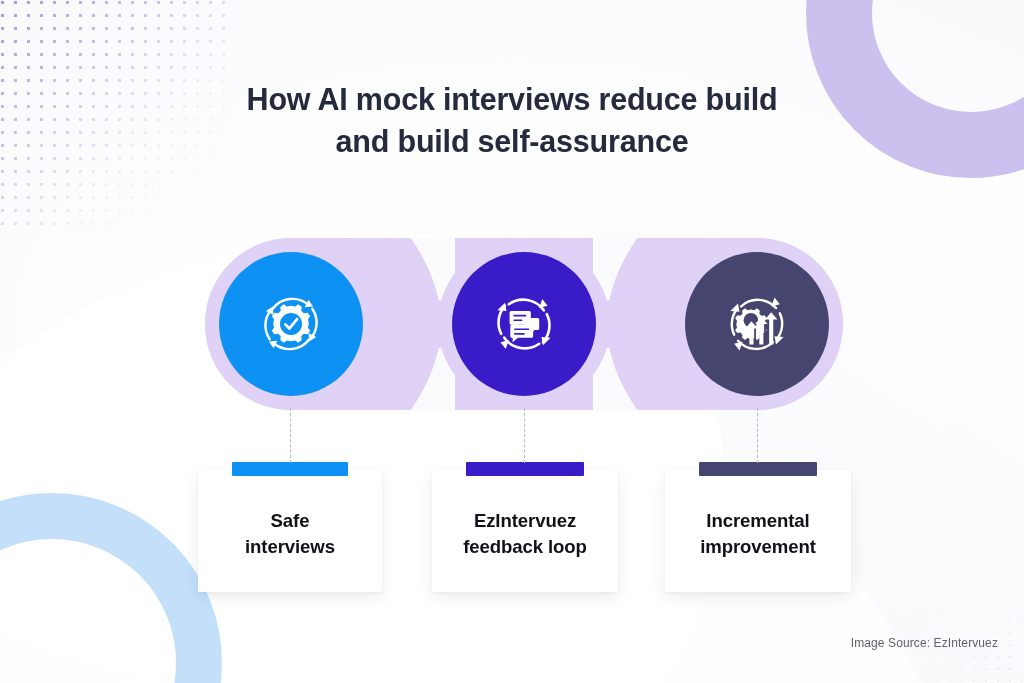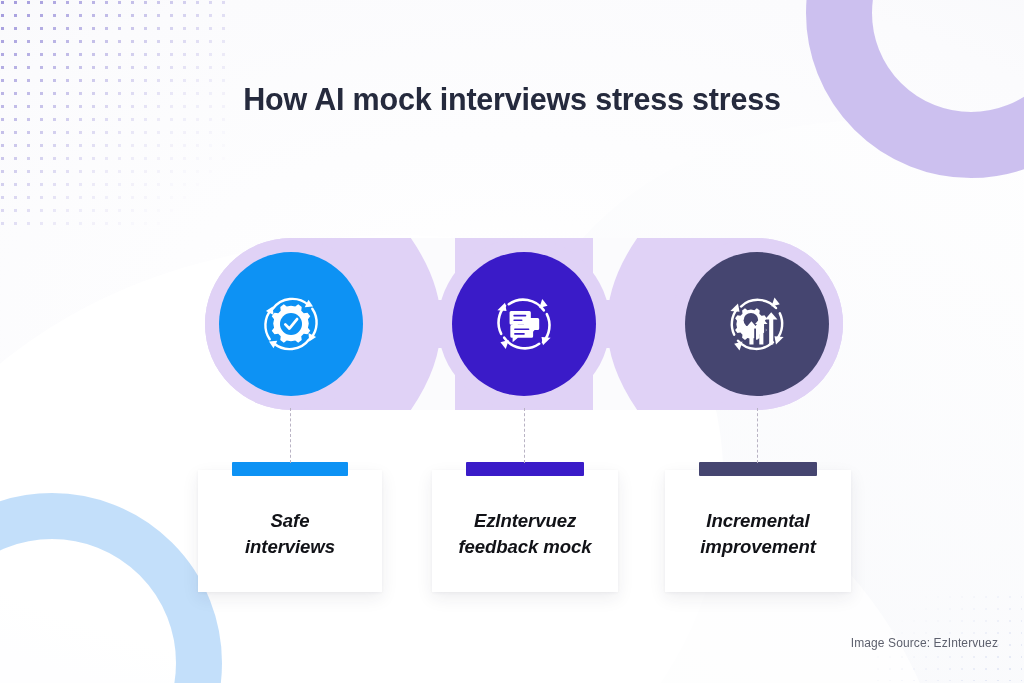--- a/index.html
+++ b/index.html
@@ -217,21 +217,20 @@
   }
 
   .card-text {
     color: #111217;
     font-size: 18.6px;
     font-weight: 700;
     line-height: 1.42;
     text-align: center;
     padding: 6px 10px 0;
     letter-spacing: -0.1px;
-    font-style: italic;
   }
   .card-text .line { display: block; }
 
   
 
   .attribution {
     position: absolute;
     right: 26px;
     bottom: 33px;
     color: #5e616e;
@@ -248,21 +247,22 @@
     <div class="swoosh-b"></div>
     <div class="swoosh-a"></div>
     <div class="swoosh-c"></div>
     <div class="dot-grid"></div>
     <div class="ring-purple"></div>
     <div class="ring-blue"></div>
     <div class="dot-grid-br"></div>
   </div>
 
   <h1 class="title">
-    <span class="line">How AI mock interviews stress stress</span>
+    <span class="line">How AI mock interviews reduce build</span>
+    <span class="line">and build self-assurance</span>
   </h1>
 
   <div class="chain">
 
     <svg class="chain-blob" viewBox="0 0 638 172" preserveAspectRatio="none">
       <path d="M86,0 H552 A86,86 0 0 1 552,172 H86 A86,86 0 0 1 86,0 Z" fill="#e0d2f6"></path>
       <circle cx="319" cy="86" r="86" fill="#e0d2f6"></circle>
       <path d="M197,12 a64,74 0 0 0 0,148 a92,86 0 0 1 0,-148 Z" fill="#f7f6fb" opacity="0"></path>
 
       <path d="M204,-2 Q232,40 232,86 Q232,132 204,174 L170,174 L170,-2 Z" fill="#e0d2f6"></path>
@@ -383,21 +383,21 @@
       <div class="card-text">
         <span class="line">Safe</span>
         <span class="line">interviews</span>
       </div>
     </div>
 
     <div class="card k2">
       <div class="card-bar" style="background:#3a1bc8;"></div>
       <div class="card-text">
         <span class="line">EzIntervuez</span>
-        <span class="line">feedback mock</span>
+        <span class="line">feedback loop</span>
       </div>
     </div>
 
     <div class="card k3">
       <div class="card-bar" style="background:#454570;"></div>
       <div class="card-text">
         <span class="line">Incremental</span>
         <span class="line">improvement</span>
       </div>
     </div>

